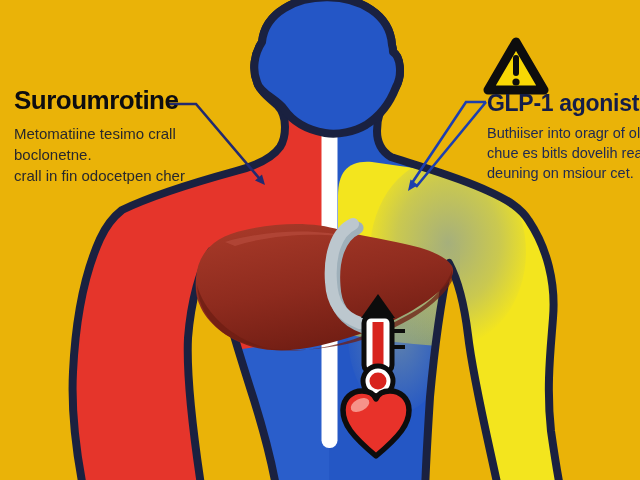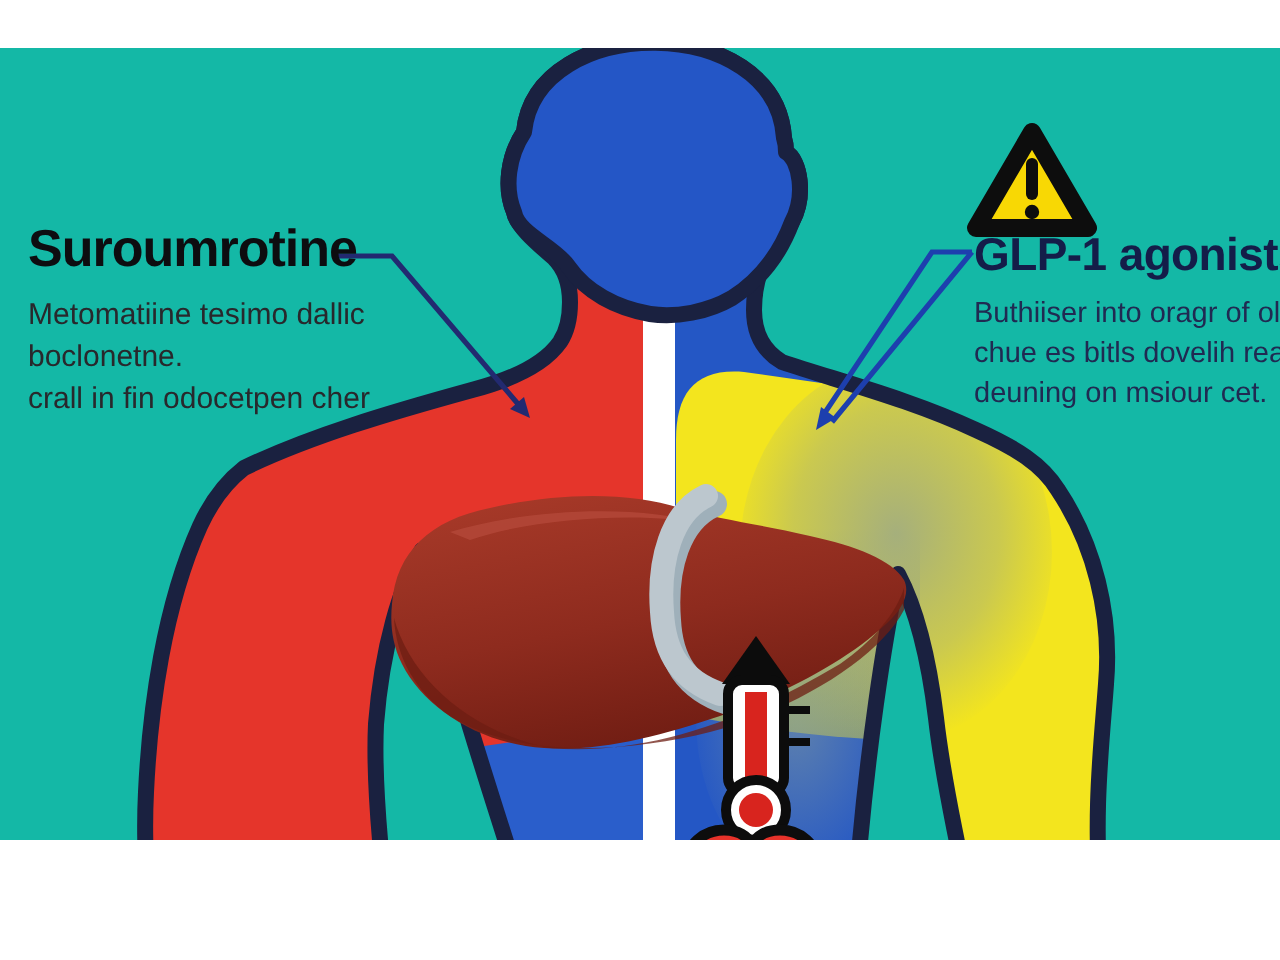--- a/index.html
+++ b/index.html
@@ -1,18 +1,18 @@
 <!DOCTYPE html>
 <html><head>
 <meta charset="utf-8">
 <style>
   html,body{margin:0;padding:0;background:#ffffff;}
   #canvas{
-    position:relative;width:640px;height:396px;overflow:hidden;
-    background:#14b8a6;font-family:"Liberation Sans",sans-serif;margin-top:24px;
+    position:relative;width:640px;height:480px;overflow:hidden;
+    background:#eab308;font-family:"Liberation Sans",sans-serif;
   }
   #figure-svg{position:absolute;left:0;top:0;}
   .label-block{position:absolute;}
   #label-left{left:14px;top:86px;width:230px;color:#232326;}
   #label-left .heading{
     font-size:26px;font-weight:700;letter-spacing:-0.5px;color:#0d0d10;line-height:28px;
   }
   #label-left .body-line{font-size:15px;line-height:21px;margin-top:0;color:#28282c;}
   #label-left .body{margin-top:9px;}
   #label-right{left:487px;top:90px;width:200px;color:#1d2750;}
@@ -154,21 +154,21 @@
 
     <g stroke="#1d3fae" fill="#1d3fae">
       <path d="M 486 102 L 466 102 L 412 183 M 486 102 L 416 187" fill="none" stroke-width="2.6"></path>
       <path d="M 408 191 L 410.5 179.5 L 418 185 Z" stroke="none"></path>
     </g>
   </svg>
 
   <div id="label-left" class="label-block">
     <div class="heading">Suroumrotine</div>
     <div class="body">
-      <div class="body-line">Metomatiine tesimo dallic</div>
+      <div class="body-line">Metomatiine tesimo crall</div>
       <div class="body-line">boclonetne.</div>
       <div class="body-line">crall in fin odocetpen cher</div>
     </div>
   </div>
 
   <div id="label-right" class="label-block">
     <div class="heading">GLP-1 agonists</div>
     <div class="body">
       <div class="body-line">Buthiiser into oragr of oltapl</div>
       <div class="body-line">chue es bitls dovelih reater</div>

